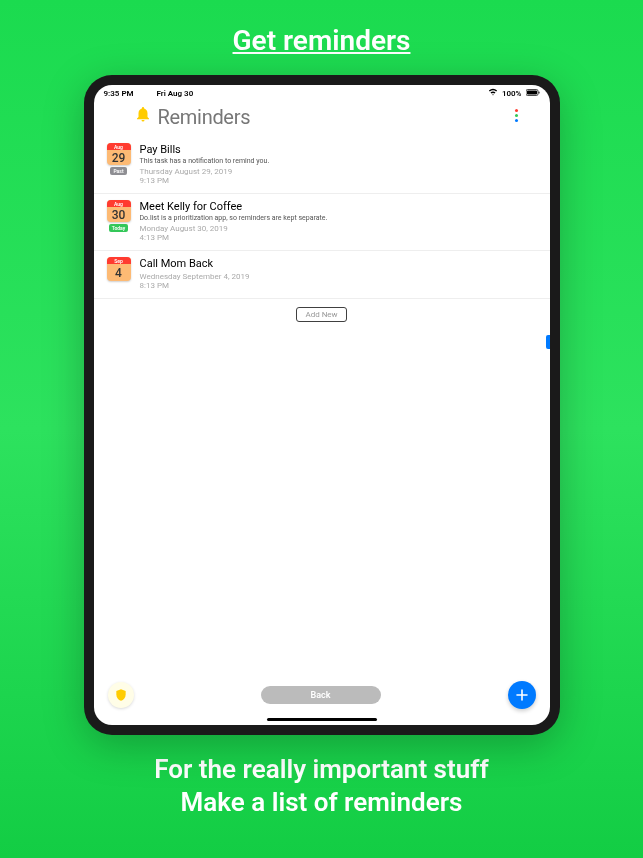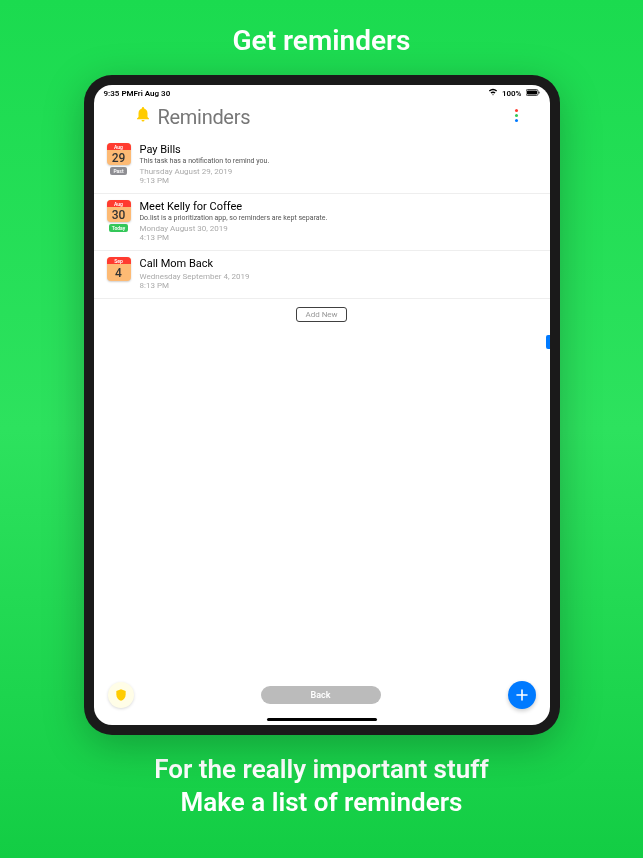--- a/index.html
+++ b/index.html
@@ -1,25 +1,25 @@
 <!DOCTYPE html>
 <html><head>
 <meta charset="utf-8">
 <style>
 * { margin:0; padding:0; box-sizing:border-box; font-family:-apple-system,BlinkMacSystemFont,"Segoe UI",Roboto,sans-serif; }
 body { width:643px; height:858px; background:linear-gradient(to bottom,#1bdb4f 0%,#2de25e 50%,#13cd44 100%); display:flex; flex-direction:column; align-items:center; overflow:hidden; }
 
-.promo-top { color:#fff; font-size:28px; font-weight:600; margin-top:24px; text-align:center; }
+.promo-top { color:#fff; font-size:28px; font-weight:600; margin-top:24px; text-align:center;text-decoration:underline; }
 .promo-bottom { color:#fff; font-size:26px; font-weight:600; margin-top:18px; text-align:center; line-height:1.25; }
 
 .device { width:476px; height:660px; margin-top:18px; background:#1a1a1a; border-radius:28px; padding:10px; position:relative; box-shadow:0 10px 40px rgba(0,0,0,0.25); }
 .screen { width:100%; height:100%; background:#fff; border-radius:18px; overflow:hidden; position:relative; display:flex; flex-direction:column; }
 
 .status-bar { display:flex; justify-content:space-between; align-items:center; font-size:8px; font-weight:600; padding:3px 10px; color:#000; }
-.status-left { display:flex; gap:0; }
+.status-left { display:flex; gap:23px; }
 .status-right { display:flex; gap:4px; align-items:center; }
 
 .header { display:flex; align-items:flex-start; gap:6px; padding:4px 28px 8px;margin-left:12px; }
 .header-title { font-size:20px; font-weight:400; color:#777; letter-spacing:-0.3px; flex:1; }
 .more-dots { display:flex; flex-direction:column; gap:2px; padding:4px; }
 .more-dots span { width:3px; height:3px; border-radius:50%; }
 
 .list { flex:1; overflow:hidden; }
 .item { display:flex; gap:8px; padding:6px 12px 8px; border-bottom:1px solid #eee; }
 .cal-icon { width:26px; height:32px; display:flex; flex-direction:column; align-items:center; flex-shrink:0; }

